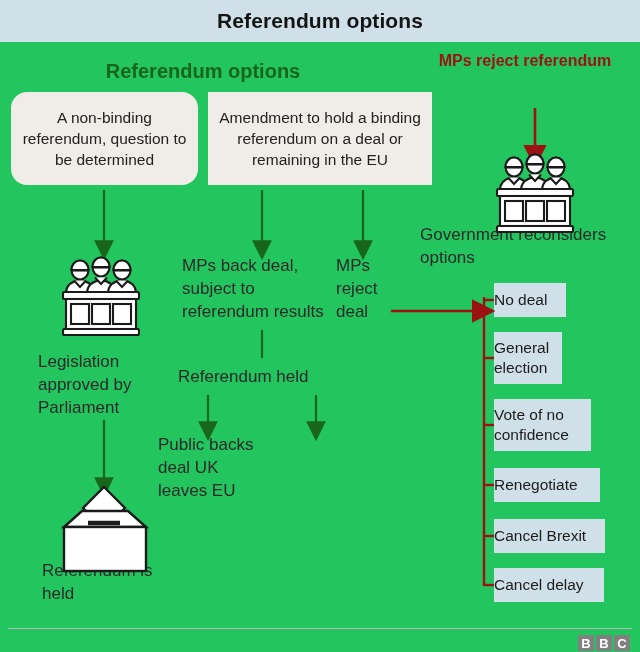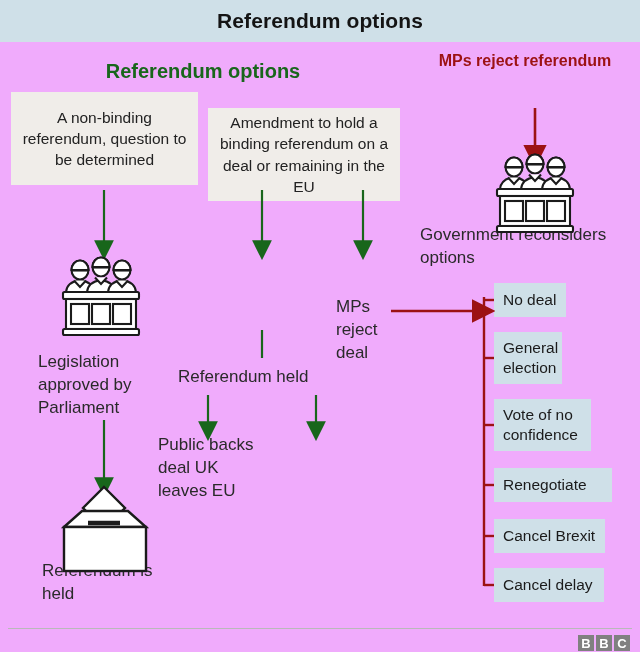--- a/index.html
+++ b/index.html
@@ -8,21 +8,21 @@
     background: #ffffff;
   }
   body {
     font-family: "Liberation Sans", sans-serif;
     -webkit-font-smoothing: antialiased;
   }
   #page {
     position: relative;
     width: 640px;
     height: 652px;
-    background: #f0abfc;
+    background: #22c55e;
     overflow: hidden;
   }
   
   .header-bar {
     position: absolute;
     left: 0;
     top: 0;
     width: 640px;
     height: 42px;
     background: #cfe0e8;
@@ -67,49 +67,48 @@
     color: #222222;
     font-size: 15.5px;
     line-height: 1.36;
     text-align: center;
     display: flex;
     align-items: center;
     justify-content: center;
     padding: 4px 8px;
     box-sizing: border-box;
   }
-  #box-nonbinding { left: 11px;  top: 92px; width: 187px; height: 93px; }
-  #box-amendment  { left: 208px; top: 108px; width: 192px; height: 93px; }
+  #box-nonbinding { left: 11px;  top: 92px; width: 187px; height: 93px; border-radius: 16px; }
+  #box-amendment  { left: 208px; top: 92px; width: 224px; height: 93px; }
   
   .blue-box {
     position: absolute;
     background: #cfe0e8;
     color: #1b1b1b;
     font-size: 15.5px;
     line-height: 1.28;
     display: flex;
     align-items: center;
-    padding-left: 9px;
     box-sizing: border-box;
   }
   #opt-0 { left: 494px; top: 283px; width: 72px;  height: 34px; }
   #opt-1 { left: 494px; top: 332px; width: 68px;  height: 52px; }
   #opt-2 { left: 494px; top: 399px; width: 97px;  height: 52px; }
-  #opt-3 { left: 494px; top: 468px; width: 118px; height: 34px; }
+  #opt-3 { left: 494px; top: 468px; width: 106px; height: 34px; }
   #opt-4 { left: 494px; top: 519px; width: 111px; height: 34px; }
   #opt-5 { left: 494px; top: 568px; width: 110px; height: 34px; }
   
   .caption {
     position: absolute;
     color: #2a2a2a;
     font-size: 17px;
     line-height: 1.34;
   }
   #cap-mps-back    { left: 182px; top: 255px; width: 164px; }
-  #cap-mps-reject  { left: 336px; top: 255px; width: 66px; margin-top: 41px;  }
+  #cap-mps-reject  { left: 336px; top: 255px; width: 66px;  }
   #cap-legislation { left: 38px;  top: 351px; width: 132px; }
   #cap-ref-held    { left: 178px; top: 366px; width: 170px; }
   #cap-public-deal { left: 158px; top: 434px; width: 104px; }
   #cap-public-rem  { left: 258px; top: 434px; width: 134px; }
   #cap-ref-is-held { left: 42px;  top: 560px; width: 128px; }
   #cap-gov-recon   { left: 420px; top: 224px; width: 218px; }
   
   #vectors {
     position: absolute;
     left: 0;
@@ -155,20 +154,21 @@
 
   <div class="header-bar"></div>
   <div class="header-title">Referendum options</div>
 
   <div class="sec-heading green">Referendum options</div>
   <div class="sec-heading red">MPs reject referendum</div>
 
   <div class="beige-box" id="box-nonbinding">A non-binding referendum, question to be determined</div>
   <div class="beige-box" id="box-amendment">Amendment to hold a binding referendum on a deal or remaining in the EU</div>
 
+  <div class="caption" id="cap-mps-back">MPs back deal, subject to referendum results</div>
   <div class="caption" id="cap-mps-reject">MPs reject deal</div>
   <div class="caption" id="cap-legislation">Legislation approved by Parliament</div>
   <div class="caption" id="cap-ref-held">Referendum held</div>
   <div class="caption" id="cap-public-deal">Public backs deal UK leaves EU</div>
   <div class="caption" id="cap-ref-is-held">Referendum is held</div>
   <div class="caption" id="cap-gov-recon">Government reconsiders options</div>
 
   <div class="blue-box" id="opt-0">No deal</div>
   <div class="blue-box" id="opt-1">General election</div>
   <div class="blue-box" id="opt-2">Vote of no confidence</div>

